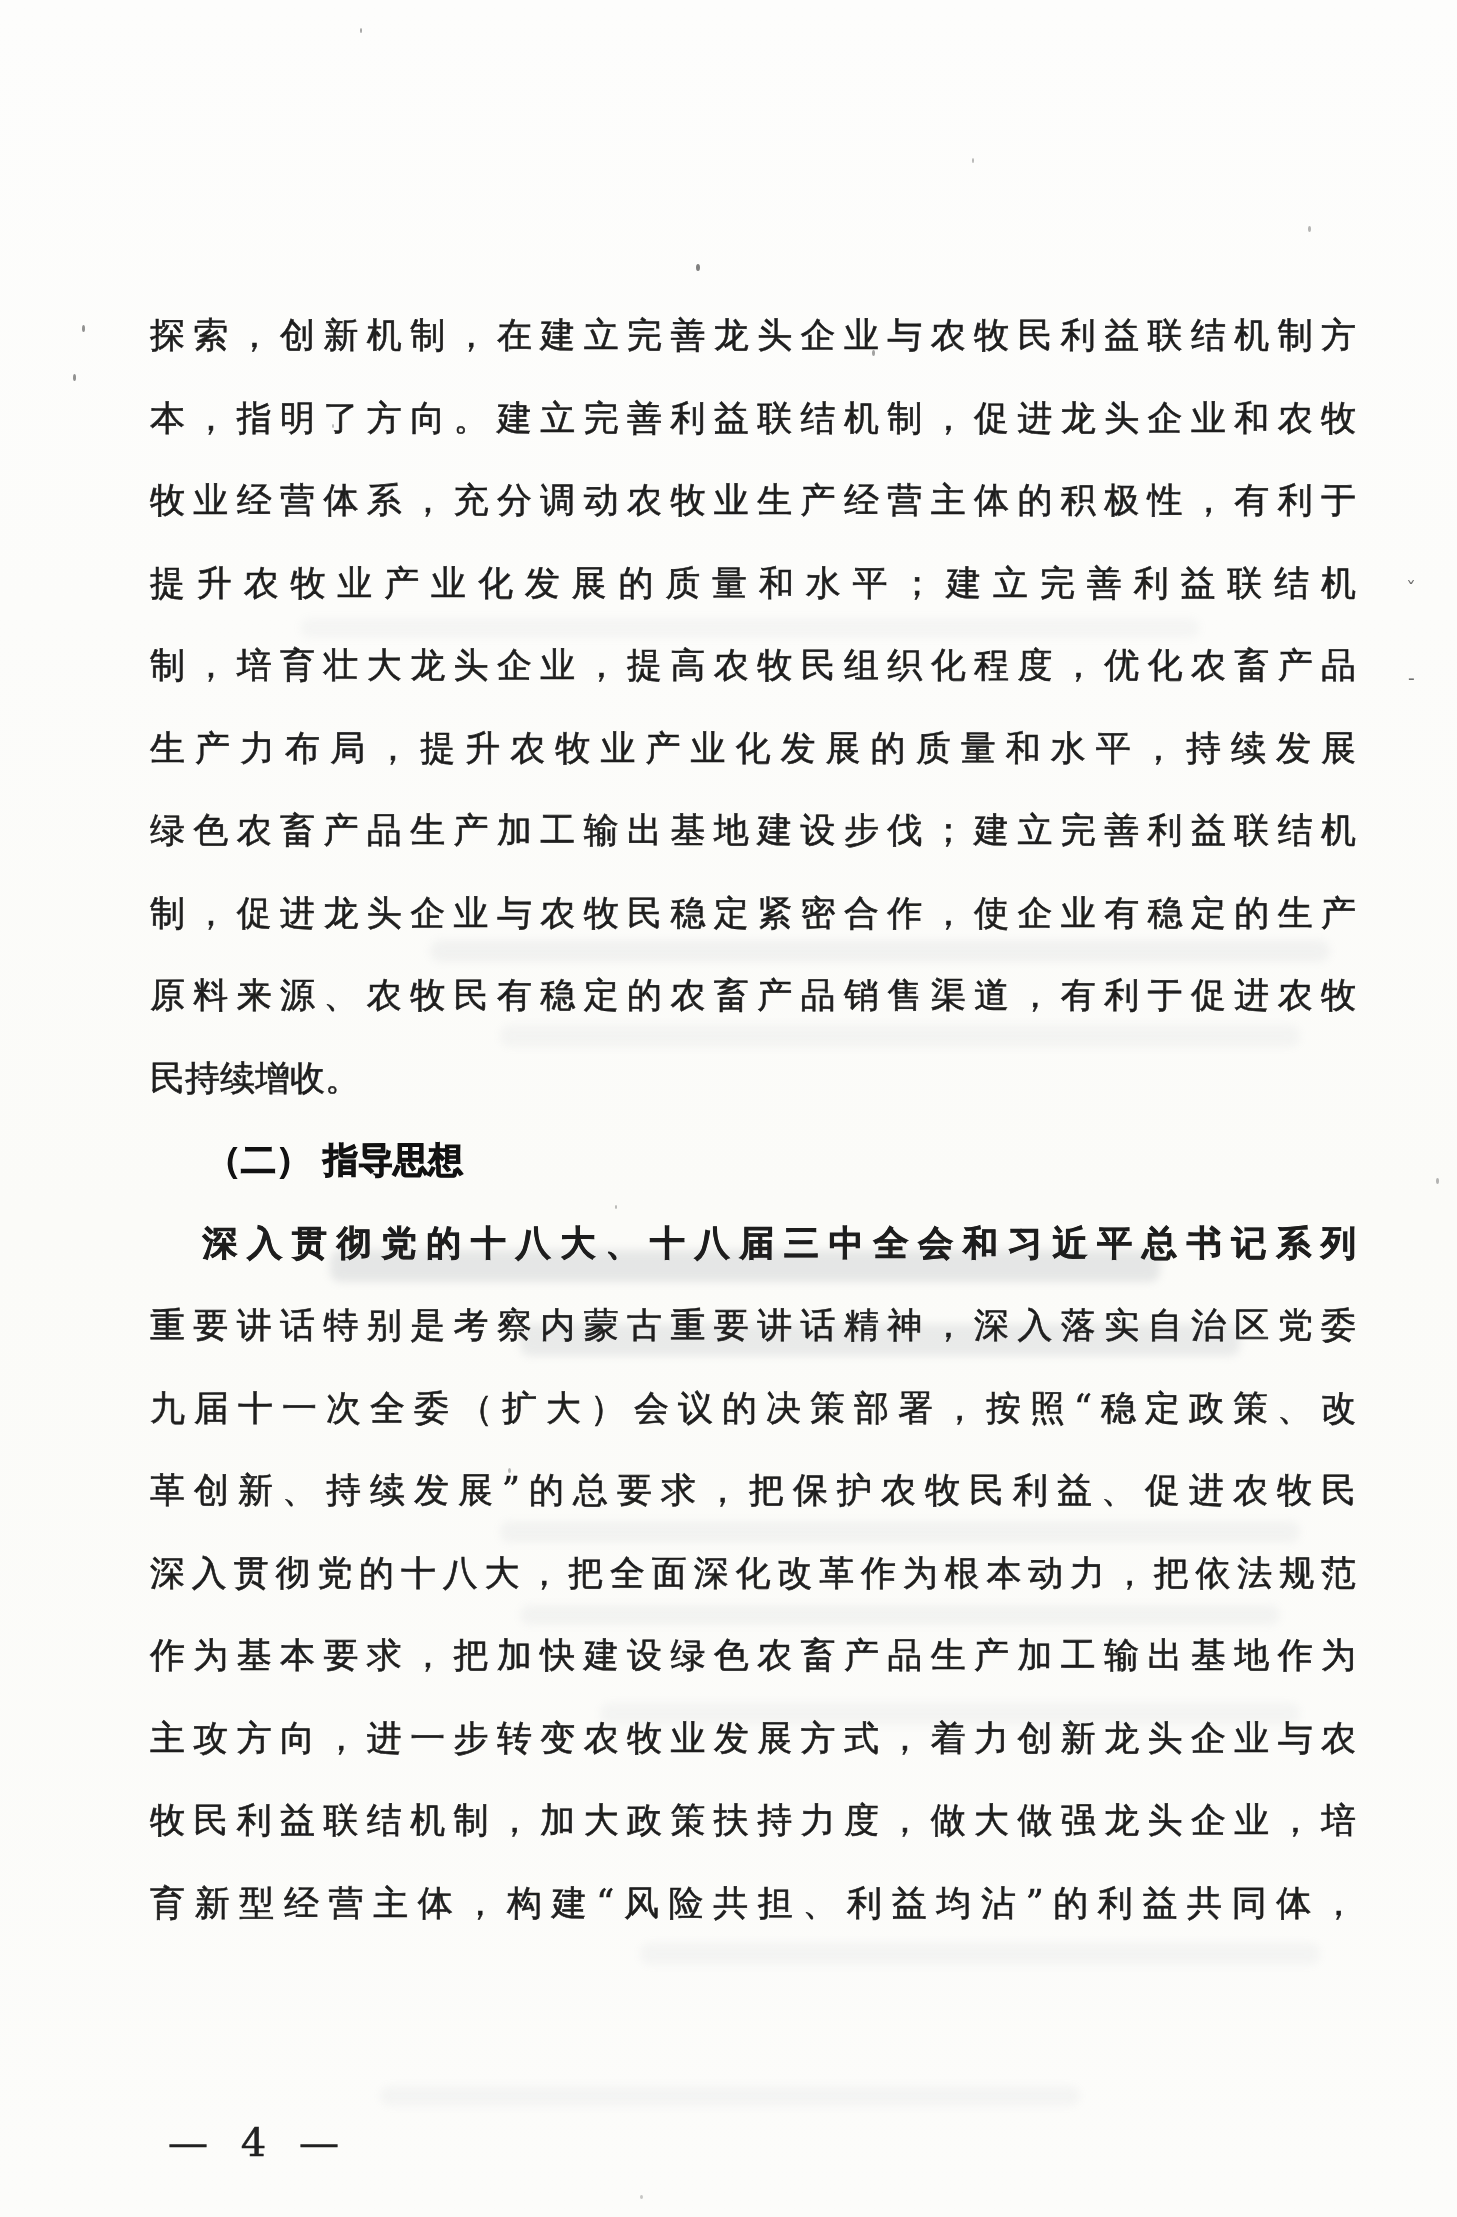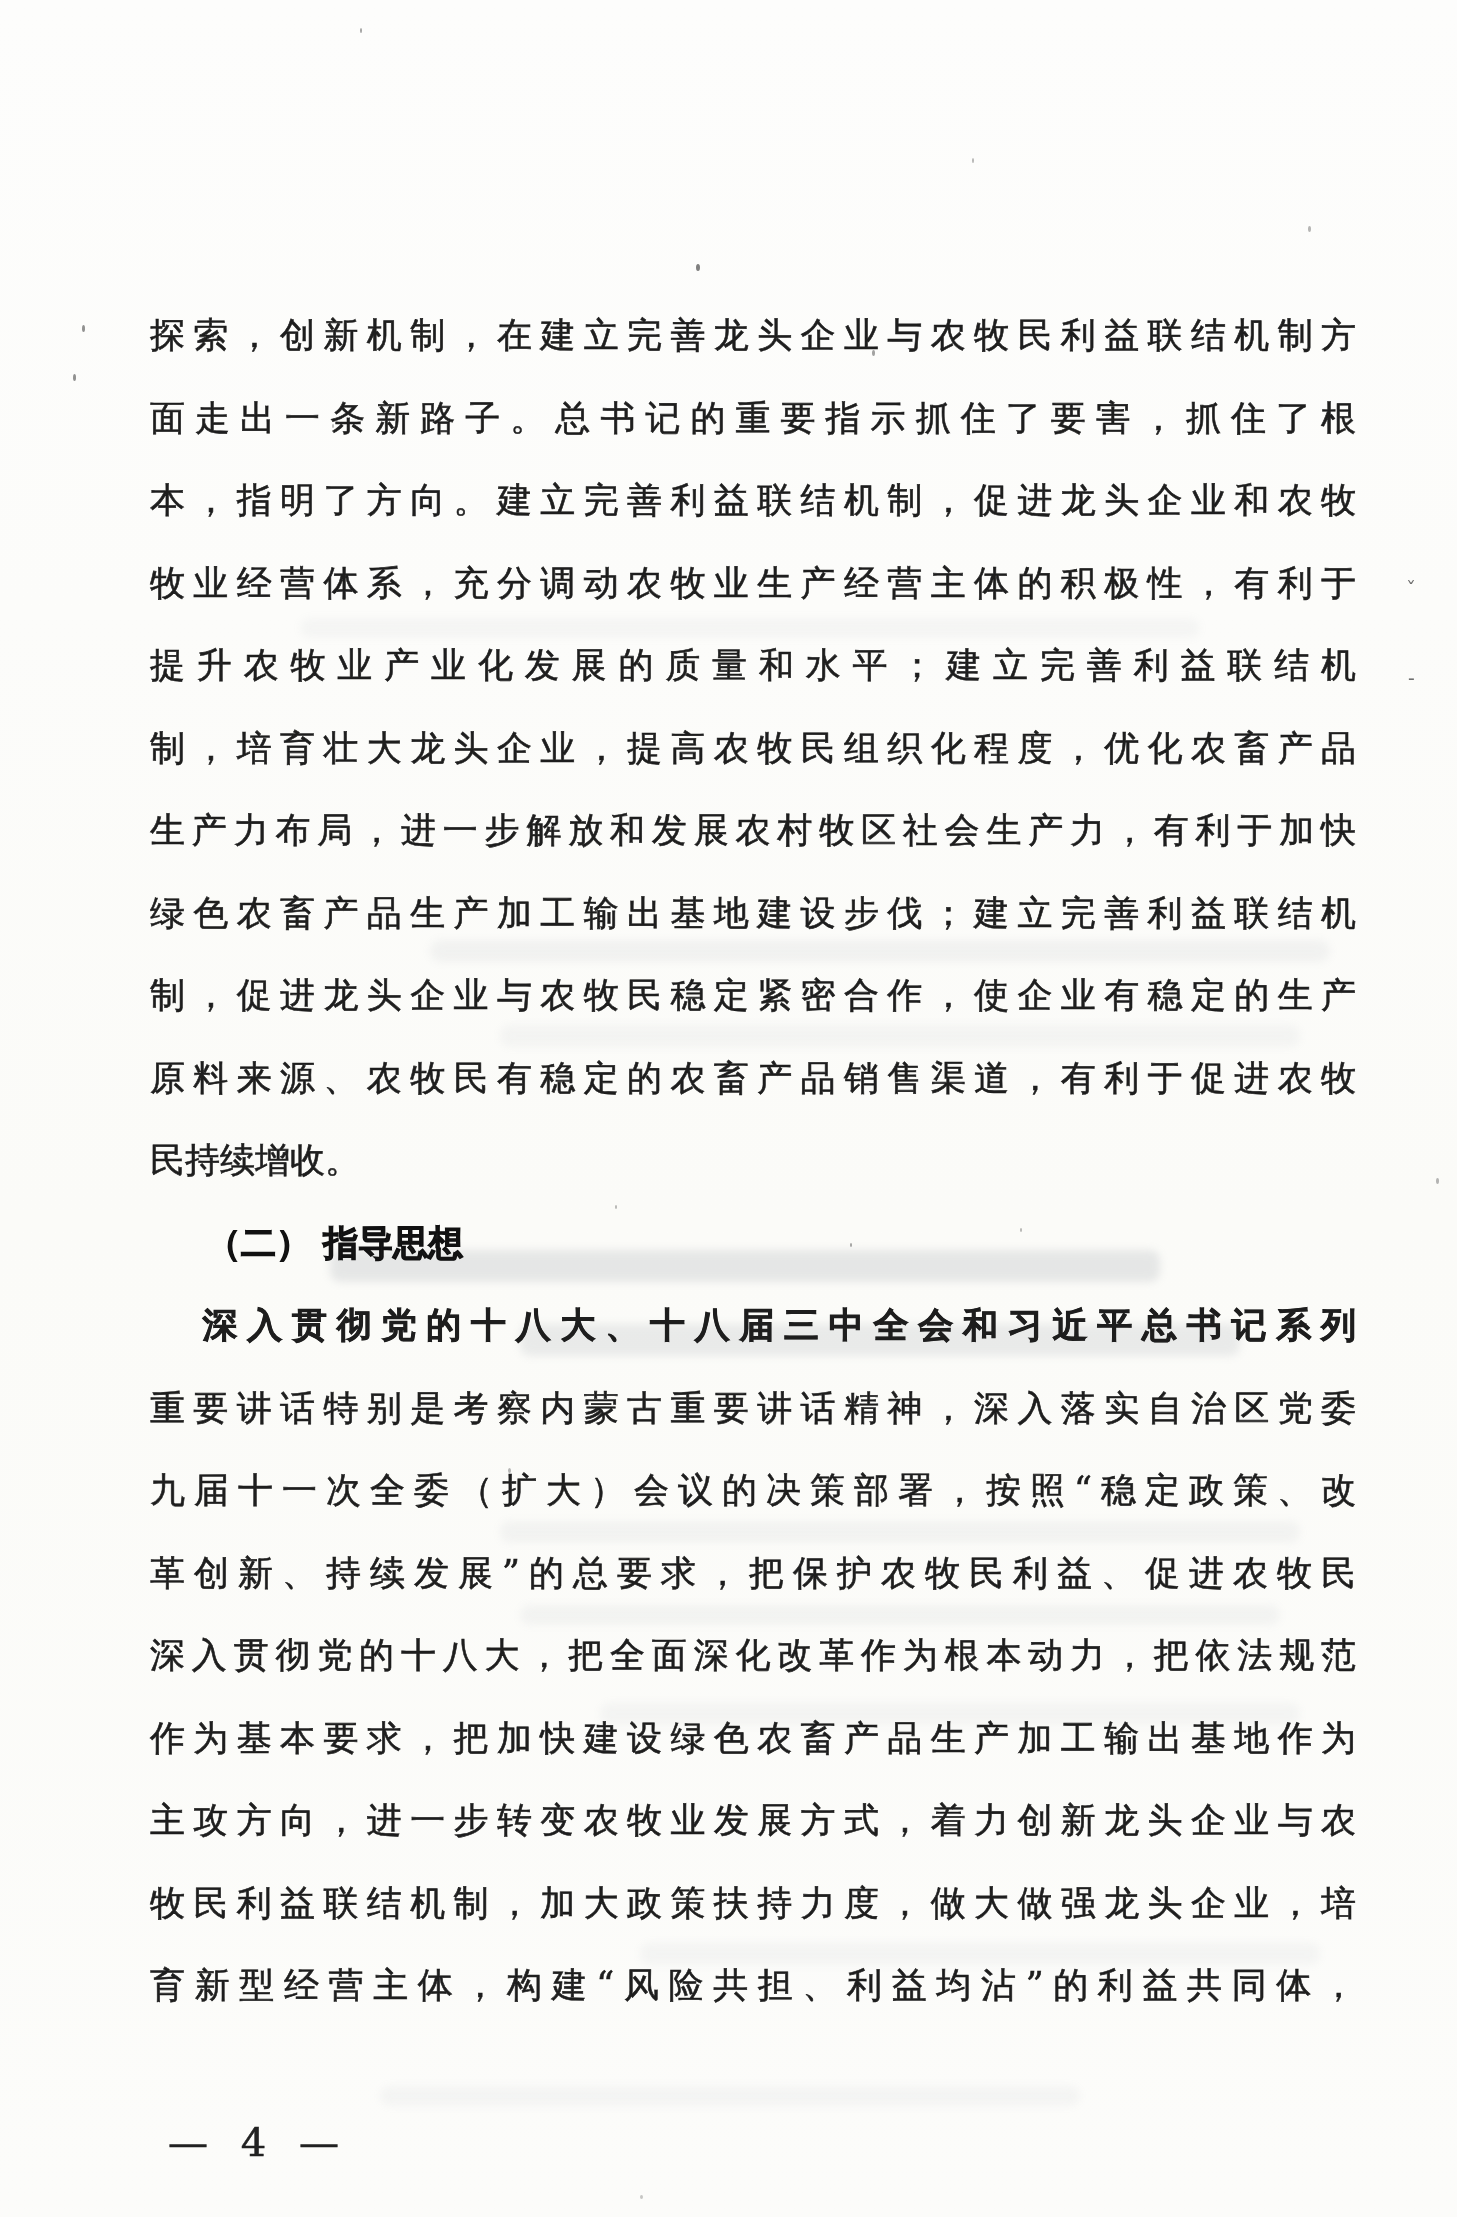--- a/index.html
+++ b/index.html
@@ -108,26 +108,25 @@
   <div class="speck" style="left:615px; top:1205px; width:2px; height:4px; opacity:0.4;"></div>
   <div class="speck" style="left:850px; top:1243px; width:2px; height:4px; opacity:0.5;"></div>
   <div class="speck" style="left:1020px; top:1228px; width:2px; height:4px; opacity:0.4;"></div>
   <div class="speck" style="left:508px; top:1468px; width:3px; height:5px; opacity:0.4;"></div>
   <div class="speck" style="left:640px; top:2195px; width:3px; height:4px; opacity:0.3;"></div>
   <div class="edge-mark" style="left:1406px; top:578px;">ˇ</div>
   <div class="edge-mark" style="left:1408px; top:666px;">-</div>
 
   <div class="text-block">
     <div class="line">探索，创新机制，在建立完善龙头企业与农牧民利益联结机制方</div>
-    <div class="line">面走出一条新路子。总书记的重要指示抓住了要害，抓住了根</div>
     <div class="line">本，指明了方向。建立完善利益联结机制，促进龙头企业和农牧</div>
     <div class="line">牧业经营体系，充分调动农牧业生产经营主体的积极性，有利于</div>
     <div class="line">提升农牧业产业化发展的质量和水平；建立完善利益联结机</div>
     <div class="line">制，培育壮大龙头企业，提高农牧民组织化程度，优化农畜产品</div>
-    <div class="line">生产力布局，进一步解放和发展农村牧区社会生产力，有利于加快</div>
+    <div class="line">生产力布局，提升农牧业产业化发展的质量和水平，持续发展</div>
     <div class="line">绿色农畜产品生产加工输出基地建设步伐；建立完善利益联结机</div>
     <div class="line">制，促进龙头企业与农牧民稳定紧密合作，使企业有稳定的生产</div>
     <div class="line">原料来源、农牧民有稳定的农畜产品销售渠道，有利于促进农牧</div>
     <div class="line short">民持续增收。</div>
     <div class="line heading">（二） 指导思想</div>
     <div class="line indent">深入贯彻党的十八大、十八届三中全会和习近平总书记系列</div>
     <div class="line">重要讲话特别是考察内蒙古重要讲话精神，深入落实自治区党委</div>
     <div class="line">九届十一次全委（扩大）会议的决策部署，按照“稳定政策、改</div>
     <div class="line">革创新、持续发展”的总要求，把保护农牧民利益、促进农牧民</div>
     <div class="line">深入贯彻党的十八大，把全面深化改革作为根本动力，把依法规范</div>

